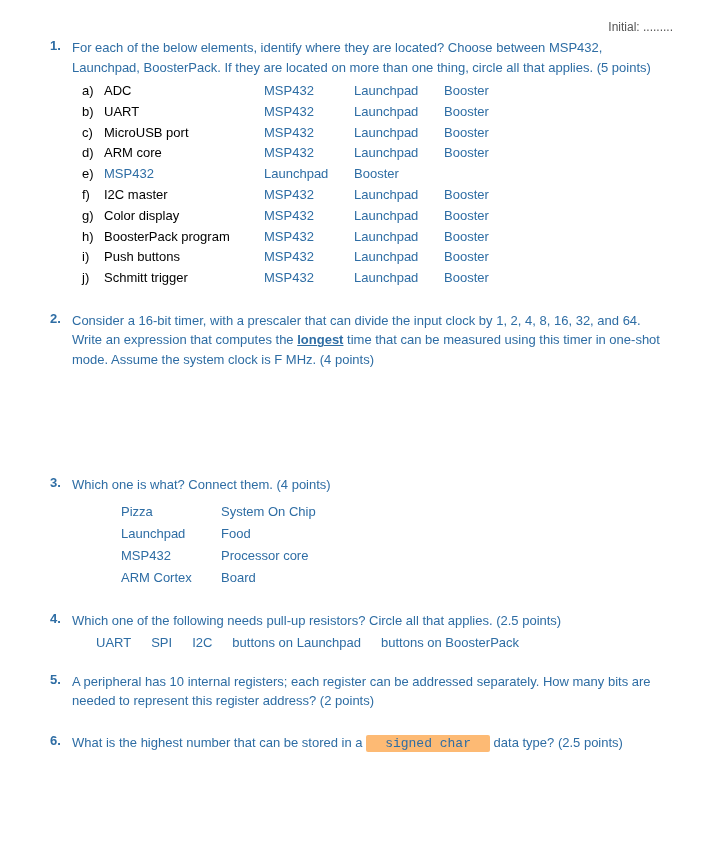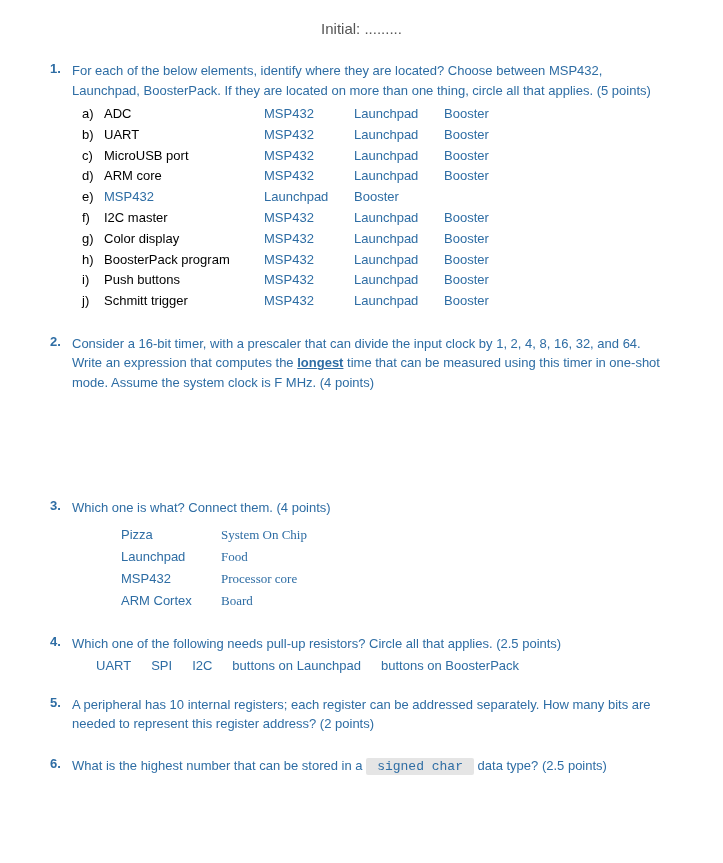--- a/index.html
+++ b/index.html
@@ -6,24 +6,24 @@
     body {
       font-family: Arial, sans-serif;
       font-size: 13px;
       background: #fff;
       color: #000;
       width: 723px;
       min-height: 863px;
       padding: 20px 50px 30px 50px;
     }
     .initial-line {
-      text-align: center;
+      text-align: right;
       color: #555;
-      font-size: 15px;
-      margin-bottom: 24px;
+      font-size: 12px;
+      margin-bottom: 4px;
     }
     .question-block {
       margin-bottom: 22px;
     }
     .question-header {
       display: flex;
       gap: 6px;
       margin-bottom: 4px;
     }
     .question-number {
@@ -64,36 +64,35 @@
     .q3-row {
       display: grid;
       grid-template-columns: 100px 160px;
       line-height: 1.7;
     }
     .q3-row .col1 {
       color: #2e6da4;
     }
     .q3-row .col2 {
       color: #2e6da4;
-      font-family: Liberation Serif, serif;
     }
     .q4-options {
       display: flex;
       gap: 20px;
       margin-left: 46px;
       margin-top: 4px;
     }
     .q4-options span {
       color: #2e6da4;
     }
     .q6-code {
       font-family: 'Courier New', monospace;
       font-size: 13px;
-      background: #e5e5e5;
-      padding: 1px 11px;
+      background: #fdba74;
+      padding: 1px 19px;
       border-radius: 2px;
     }
     .spacer {
       height: 80px;
     }
   </style>
 </head>
 <body>
 
 <div class="initial-line">Initial: .........</div>

